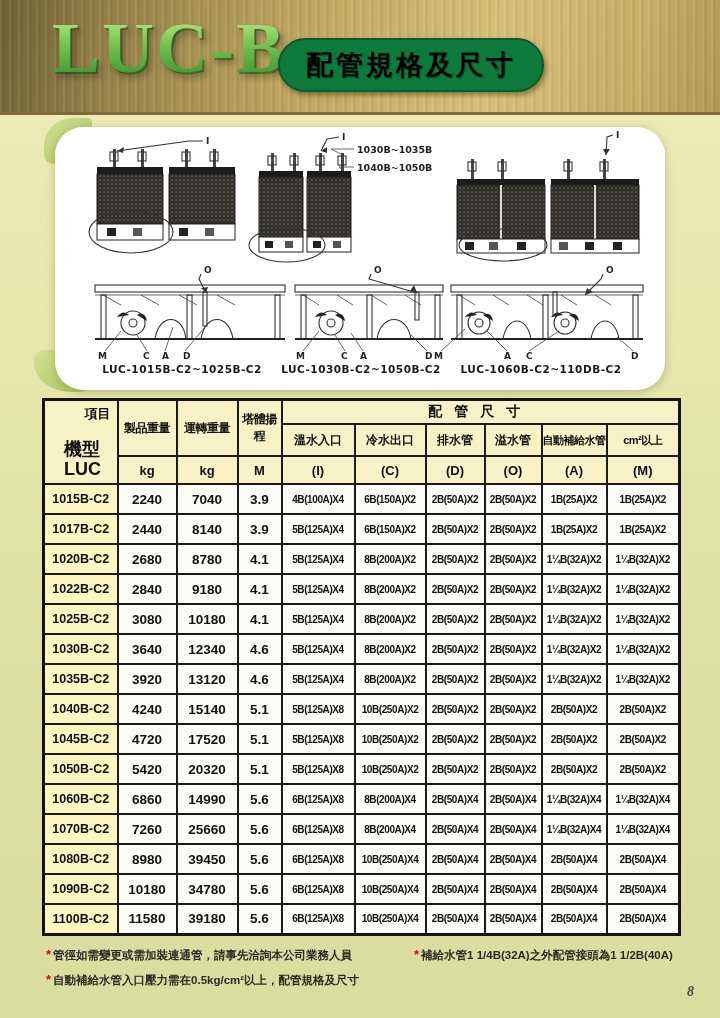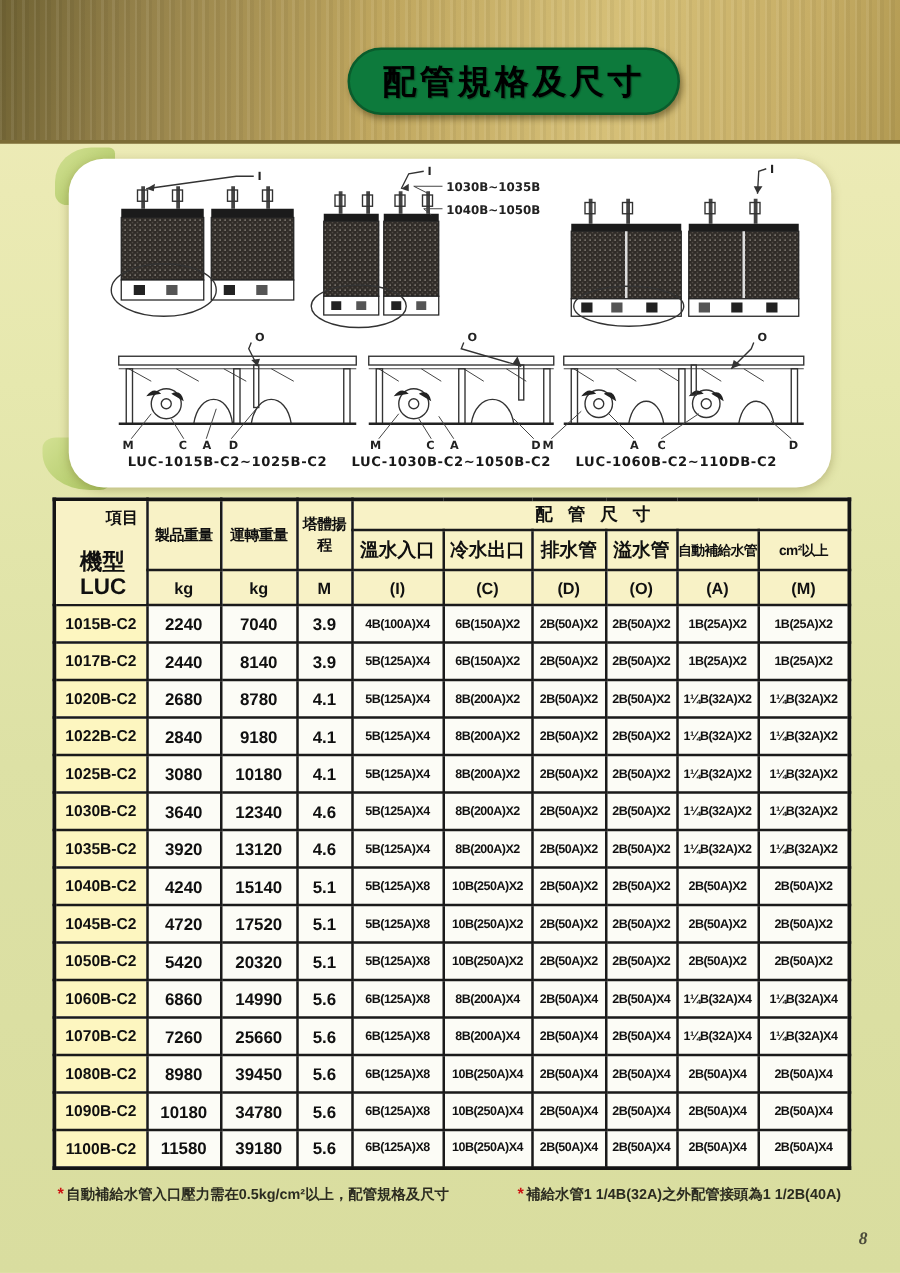--- a/index.html
+++ b/index.html
@@ -41,21 +41,21 @@
   .lnthin{stroke:#444;stroke-width:.8;fill:none;}
 
   
   .tablewrap{position:absolute;left:42px;top:398px;width:636px;z-index:2;}
   table.spec{border-collapse:collapse;table-layout:fixed;width:636px;
         border:3px solid #141414;background:#fbfaf2;}
   table.spec th,table.spec td{border:2px solid #1a1a1a;padding:0;text-align:center;
         vertical-align:middle;color:#101010;overflow:hidden;}
   table.spec th{background:#f8f2c6;font-weight:bold;}
   .h-group{font-size:14px;letter-spacing:12px;height:22px;}
-  .h-name{font-size:15px;height:30px;letter-spacing:0;}
+  .h-name{font-size:12px;height:30px;letter-spacing:0;}
   .h-name.sm{font-size:11px;letter-spacing:-.5px;}
   .h-unit{font-size:13px;height:26px;font-family:"Liberation Sans",sans-serif;}
   .h-wt{font-size:12px;letter-spacing:-.5px;}
   .corner{position:relative;background:
         linear-gradient(to bottom right,transparent 49.2%,#1a1a1a 49.2% 50.8%,transparent 50.8%),#f8f2c6;}
   .corner .tr{position:absolute;top:4px;right:6px;font-size:13px;font-weight:bold;}
   .corner .bl{position:absolute;bottom:3px;left:19px;font-size:18px;font-weight:bold;
         text-align:left;line-height:1.15;}
   td.model{background:#fdf6c0;font-weight:bold;font-size:12.5px;}
   td.num{background:#fcfcf6;font-weight:bold;font-size:13.5px;}
@@ -71,20 +71,21 @@
   .star{color:#cc1111;font-size:13px;margin-right:2px;}
   .pageno{position:absolute;right:26px;bottom:18px;font-family:"Liberation Serif",serif;
         font-style:italic;font-weight:bold;font-size:14px;color:#4a4a3a;z-index:2;}
 </style>
 </head>
 <body>
 
 <div class="page">
 
   <div class="band"></div>
+  <div class="brand">LUC-B</div>
   <div class="badge">
     <span>配管規格及尺寸</span>
   </div>
 
   <div class="leaf tl"></div>
   <div class="leaf bl"></div>
 
   <div class="panel">
     <svg viewBox="0 0 610 263" width="610" height="263">
       <defs>
@@ -506,20 +507,23 @@
             <td class="pipe">2B(50A)X4</td>
             <td class="pipe">2B(50A)X4</td>
             <td class="pipe">2B(50A)X4</td>
           </tr>
       </tbody>
     </table>
   </div>
 
   <div class="notes">
     <div class="col-l">
+      <div class="note">
+          <span class="star">*</span><span>管徑如需變更或需加裝連通管，請事先洽詢本公司業務人員</span>
+        </div>
         <div class="note">
           <span class="star">*</span><span>自動補給水管入口壓力需在0.5kg/cm²以上，配管規格及尺寸</span>
         </div>
     </div>
     <div class="col-r">
       <div class="note">
           <span class="star">*</span><span>補給水管1 1/4B(32A)之外配管接頭為1 1/2B(40A)</span>
         </div>
     </div>
   </div>

